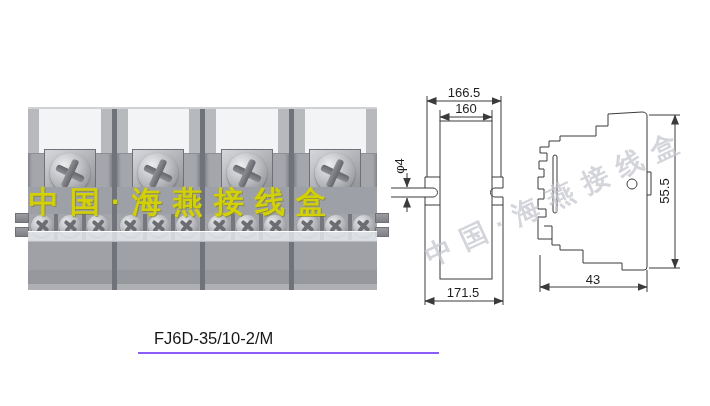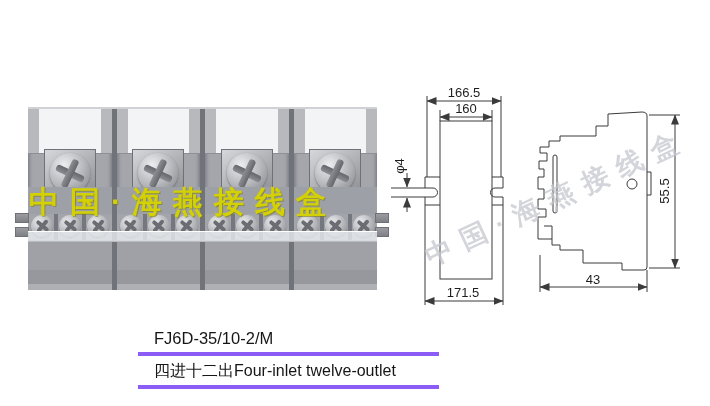--- a/index.html
+++ b/index.html
@@ -54,21 +54,21 @@
   #front-view{left:383px;top:80px;}
   #side-view{left:523px;top:95px;}
   .ln{stroke:#3b3b3d;stroke-width:1;fill:none;}
   .dim{font-size:13px;fill:#1e1e1e;font-family:"Liberation Sans",sans-serif;}
   .wm-drawing{position:absolute;left:427px;top:240px;z-index:7;white-space:nowrap;
         transform:rotate(-25deg);transform-origin:0 50%;
         font-size:27px;font-weight:bold;letter-spacing:11px;color:#c6c7cf;opacity:.75;}
 
   
   .spec{position:absolute;left:138px;top:325px;width:301px;color:#161616;}
-  .spec-row{border-bottom:4px solid #8b5cf6;padding-left:16px;white-space:nowrap;}
+  .spec-row{border-bottom:2px solid #8b5cf6;padding-left:16px;white-space:nowrap;}
   .spec-model{height:27px;line-height:27px;font-size:16.5px;}
   .spec-desc{height:29px;line-height:29px;font-size:16px;}
 </style>
 </head>
 <body>
 
 <div class="screen">
 
   <div class="photo">
     <div class="photo-body">
@@ -186,18 +186,15 @@
     <path class="ln" d="M17,192 H124" marker-start="url(#arw2)" marker-end="url(#arw2)"></path>
     <text class="dim" x="70" y="189" text-anchor="middle">43</text>
   </svg>
 
   <div class="wm-drawing">中国·海燕接线盒</div>
 
   <div class="spec">
     <div class="spec-row spec-model">
       <span>FJ6D-35/10-2/M</span>
     </div>
-    <div class="spec-row spec-desc">
-      <span>四进十二出Four-inlet twelve-outlet</span>
-    </div>
   </div>
 
 </div>
 
 </body></html>

